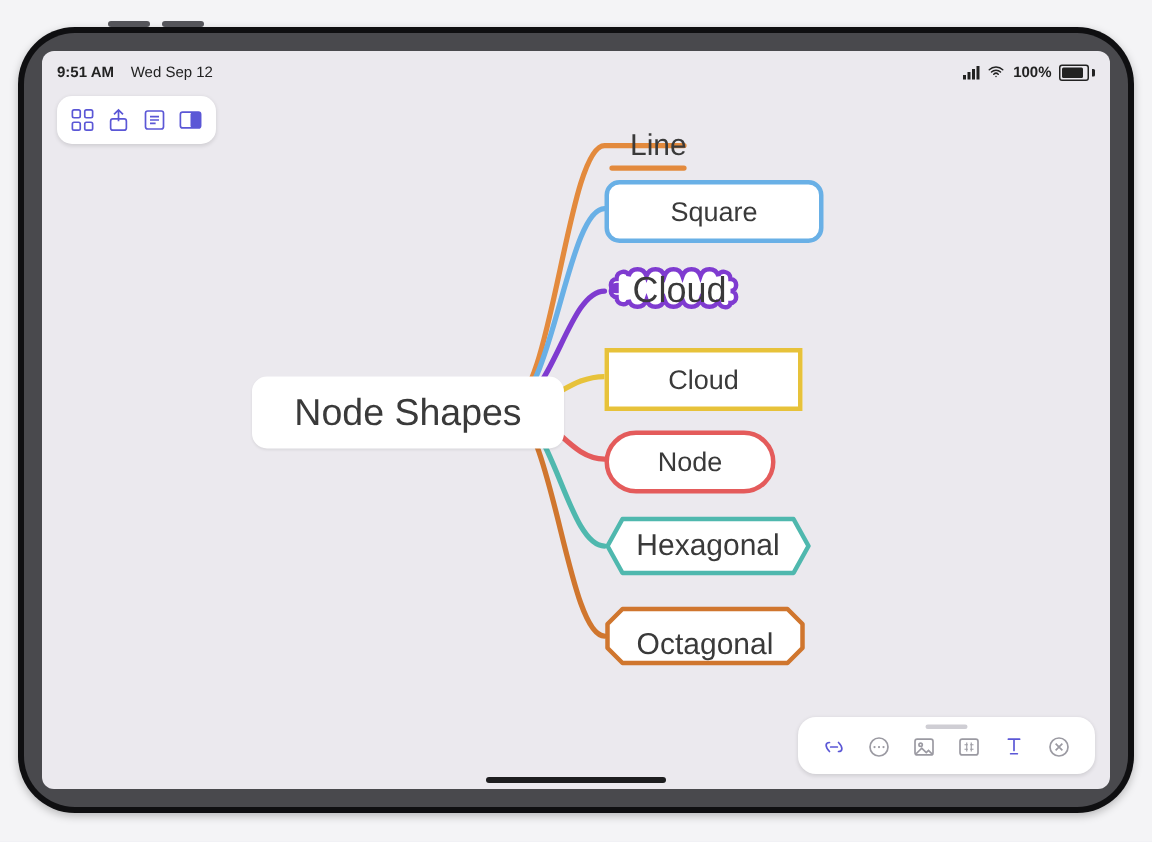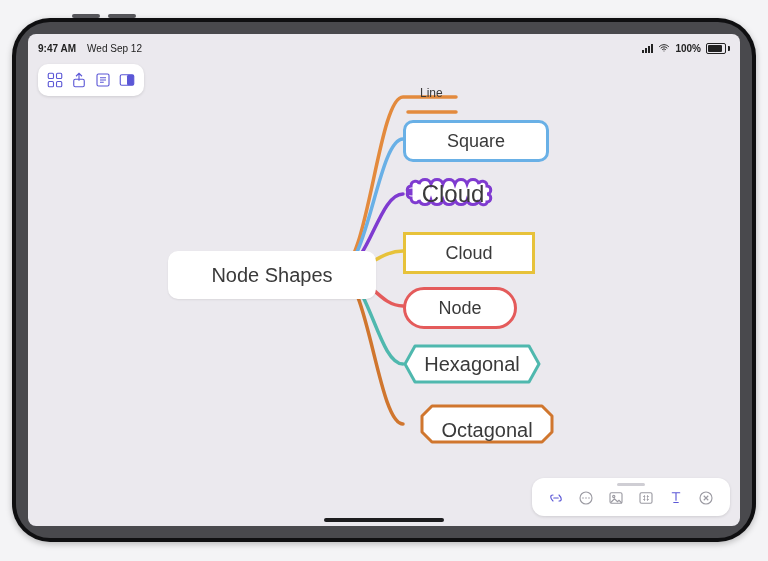--- a/index.html
+++ b/index.html
@@ -51,45 +51,45 @@
   .btoolbar{position:absolute;bottom:10px;right:10px;background:#fff;border-radius:12px;display:flex;gap:10px;padding:10px 14px 8px;box-shadow:0 1px 3px rgba(0,0,0,.12);}
   .btoolbar::before{content:"";position:absolute;top:5px;left:50%;transform:translateX(-50%);width:28px;height:3px;border-radius:2px;background:#cfced4;}
   .bt-btn{width:20px;height:20px;display:flex;align-items:center;justify-content:center}
   .bt-btn svg{stroke:#9b9aa2;fill:none;stroke-width:1.5}
   .bt-btn.accent svg{stroke:var(--accentPurple)}
   
   .home{position:absolute;bottom:4px;left:50%;transform:translateX(-50%);width:120px;height:4px;background:#1d1d1f;border-radius:2px;}
   
   .canvas{position:absolute;inset:0;}
   .node{position:absolute;display:flex;align-items:center;justify-content:center;padding:0 16px;background:#fff;color:var(--text);border:3px solid transparent;font-size:18px;white-space:nowrap;}
-  .node.root{left:140px;top:217px;width:170px;height:42px;border-radius:10px;border-color:#fff;box-shadow:0 1px 2px rgba(0,0,0,.08);font-size:20px}
+  .node.root{left:140px;top:217px;width:170px;height:42px;border-radius:10px;border-color:#fff;box-shadow:0 1px 2px rgba(0,0,0,.08);font-size:25px}
   .node.rounded{border-radius:10px}
   .node.square{border-radius:0}
   .node.oval{border-radius:999px}
   .hex{position:absolute;filter:none;}
   .hex svg{position:absolute;inset:0}
   .hex span{position:absolute;inset:0;display:flex;align-items:center;justify-content:center;font-size:20px;color:var(--text)}
-  .lineLabel{position:absolute;font-size:12px;color:var(--text);padding:0 4px}
+  .lineLabel{position:absolute;font-size:20px;color:var(--text);padding:0 4px}
   
   .cloud{position:absolute;}
   .cloud svg{position:absolute;inset:0}
   .cloud span{position:absolute;inset:0;display:flex;align-items:center;justify-content:center;font-size:24px;color:var(--text)}
 </style>
 </head>
 <body>
 
 <div class="stage">
   <div class="ipad">
     <div class="btn-top a"></div>
     <div class="btn-top b"></div>
     <div class="screen">
 
       <div class="status">
         <div>
-          <span>9:47 AM</span>
+          <span>9:51 AM</span>
           &nbsp;&nbsp;
           <span style="font-weight:400">Wed Sep 12</span>
         </div>
         <div class="right">
           <span class="sig">
               <i></i>
               <i></i>
               <i></i>
               <i></i>
             </span>
@@ -179,21 +179,21 @@
         <span>Node</span>
       </div>
 
       <div class="hex" style="left:375px;top:310px;width:138px;height:40px">
         <svg viewBox="0 0 138 40">
           <polygon points="12,2 126,2 136,20 126,38 12,38 2,20" fill="#fff" stroke="var(--col5)" stroke-width="3" stroke-linejoin="round"></polygon>
         </svg>
         <span>Hexagonal</span>
       </div>
 
-      <div class="hex" style="left:392px;top:370px;width:134px;height:53px">
+      <div class="hex" style="left:375px;top:370px;width:134px;height:53px">
         <svg viewBox="0 0 134 40">
           <polygon points="12,2 122,2 132,12 132,28 122,38 12,38 2,28 2,12" fill="#fff" stroke="var(--col6)" stroke-width="3" stroke-linejoin="round"></polygon>
         </svg>
         <span>Octagonal</span>
       </div>
 
       <div class="btoolbar">
         <div class="bt-btn accent">
           <svg viewBox="0 0 24 24" width="18" height="18">
               <path d="M8 16c-4-4-4-8 0-8M16 8c4 4 4 8 0 8M9 12h6" stroke-linecap="round"></path>

